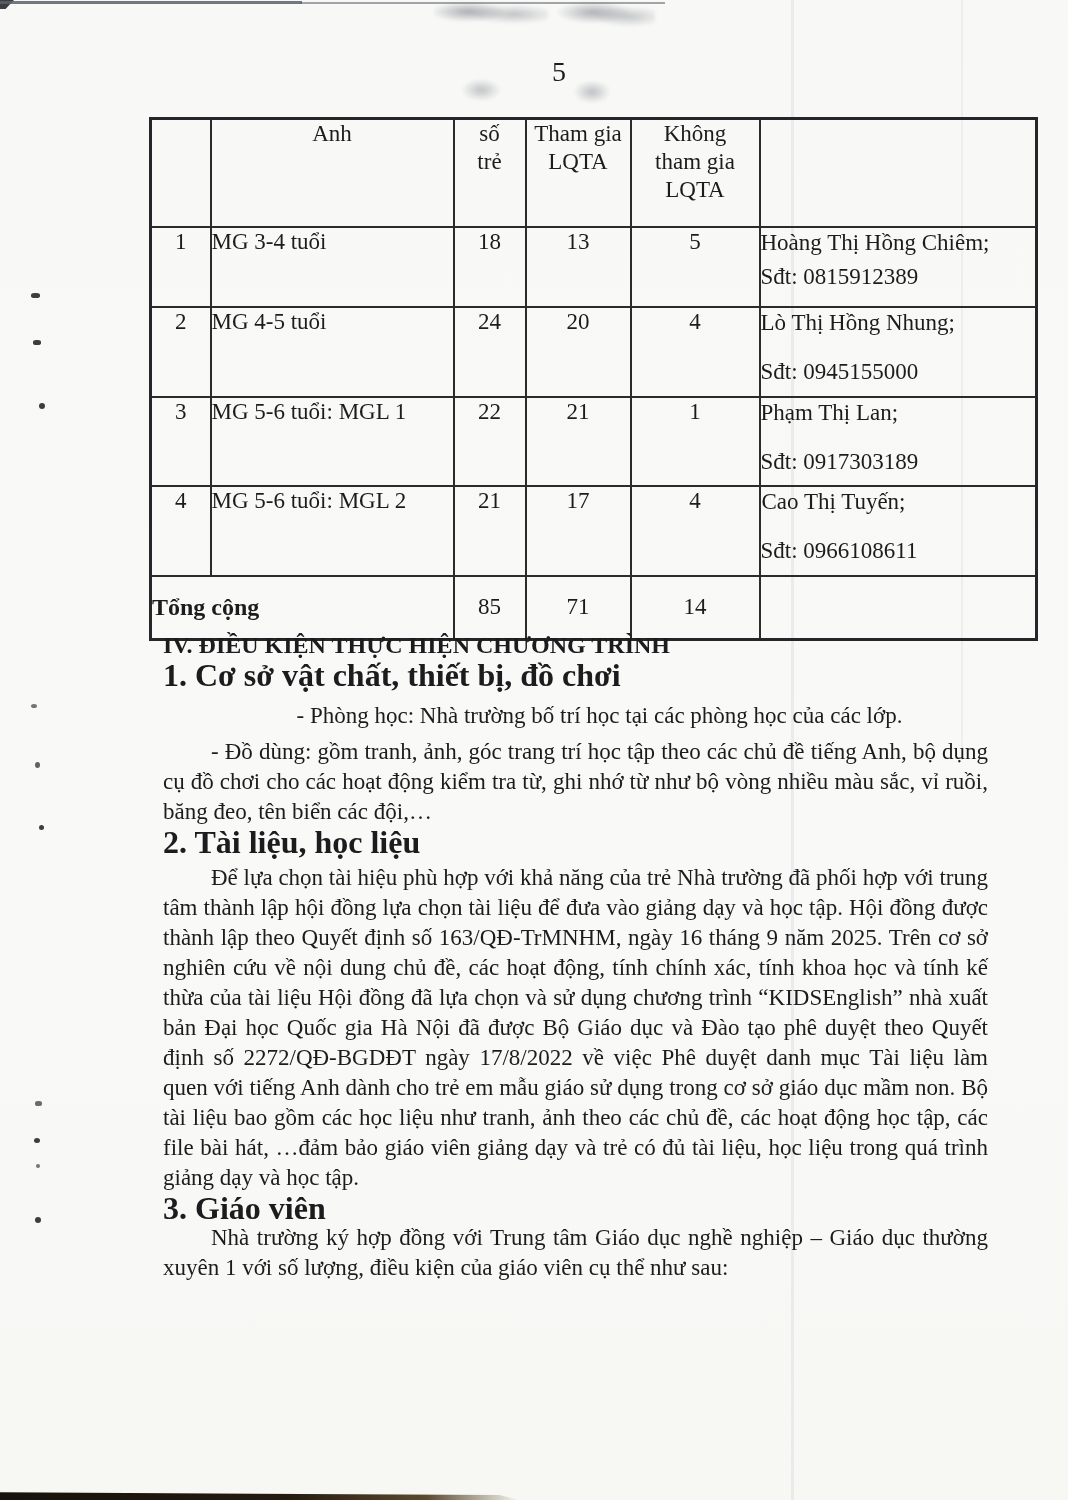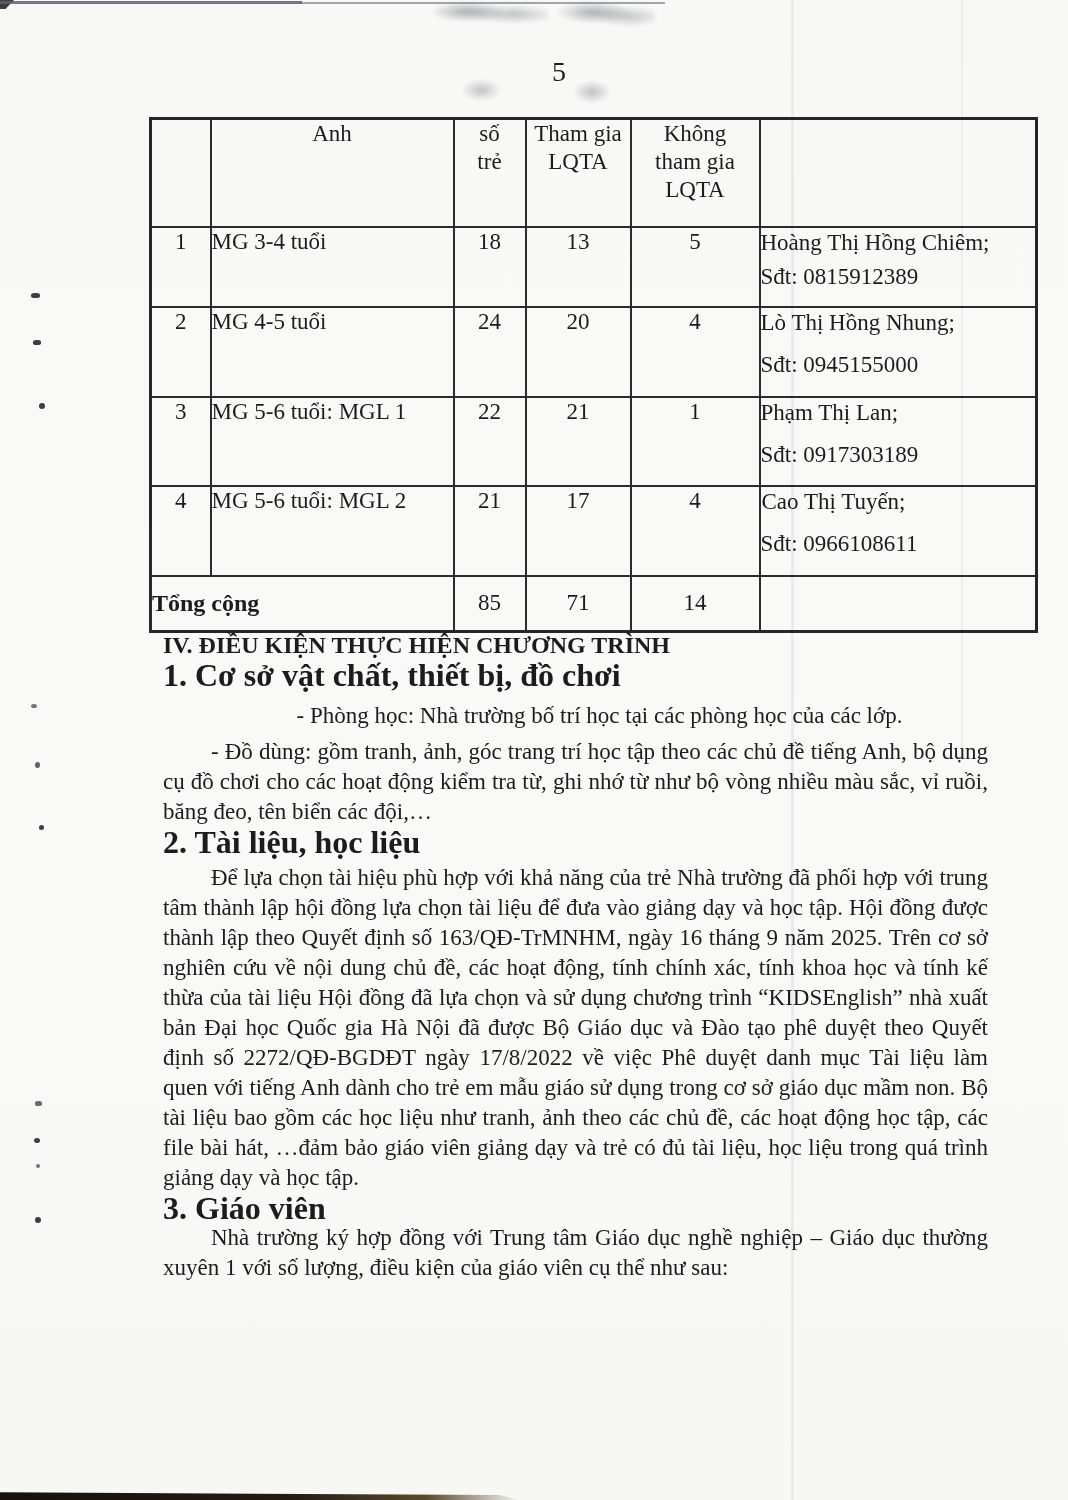--- a/index.html
+++ b/index.html
@@ -52,21 +52,21 @@
   .hdr{text-align:center;}
   .hdr-anh{text-align:center;padding-top:7px;border-radius:20px;}
   .pt-sm{padding-top:6px;}
   .pt-md{padding-top:14px;}
   .pt-lg{padding-top:29px;}
   td.stt{text-align:center;padding-top:15px;}
   td.lop{padding:15px 4px 0 15px;}
   td.num{text-align:center;padding-top:15px;}
   td.teacher{padding:12px 4px 0 11px;}
   td.teacher .t-name{line-height:29px;}
-  td.teacher .t-phone{margin-top:13px;line-height:29px;}
+  td.teacher .t-phone{margin-top:20px;line-height:29px;}
   td.teacher.r1 .t-phone{margin-top:5px;}
   td.teacher.r4 .t-name{padding-left:1px;}
   tr.total-row td{vertical-align:middle;}
   td.total-label{font-weight:bold;padding-left:60px;font-size:24px;}
   tr.total-row td.num{padding-top:0;}
   
   .textblock{
     position:absolute;left:163px;top:630px;width:825px;
     font-size:23px;line-height:30px;
   }
@@ -164,21 +164,21 @@
       <td class="stt">4</td>
       <td class="lop">MG 5-6 tuổi: MGL 2</td>
       <td class="num">21</td>
       <td class="num">17</td>
       <td class="num">4</td>
       <td class="teacher r4">
         <div class="t-name">Cao Thị Tuyến;</div>
         <div class="t-phone">Sđt: 0966108611</div>
       </td>
     </tr>
-    <tr class="total-row" style="height:56px">
+    <tr class="total-row" style="height:64px">
       <td colspan="2" class="total-label">Tổng cộng</td>
       <td class="num">85</td>
       <td class="num">71</td>
       <td class="num">14</td>
       <td></td>
     </tr>
   </tbody>
     </table>
 
   <div class="textblock">

